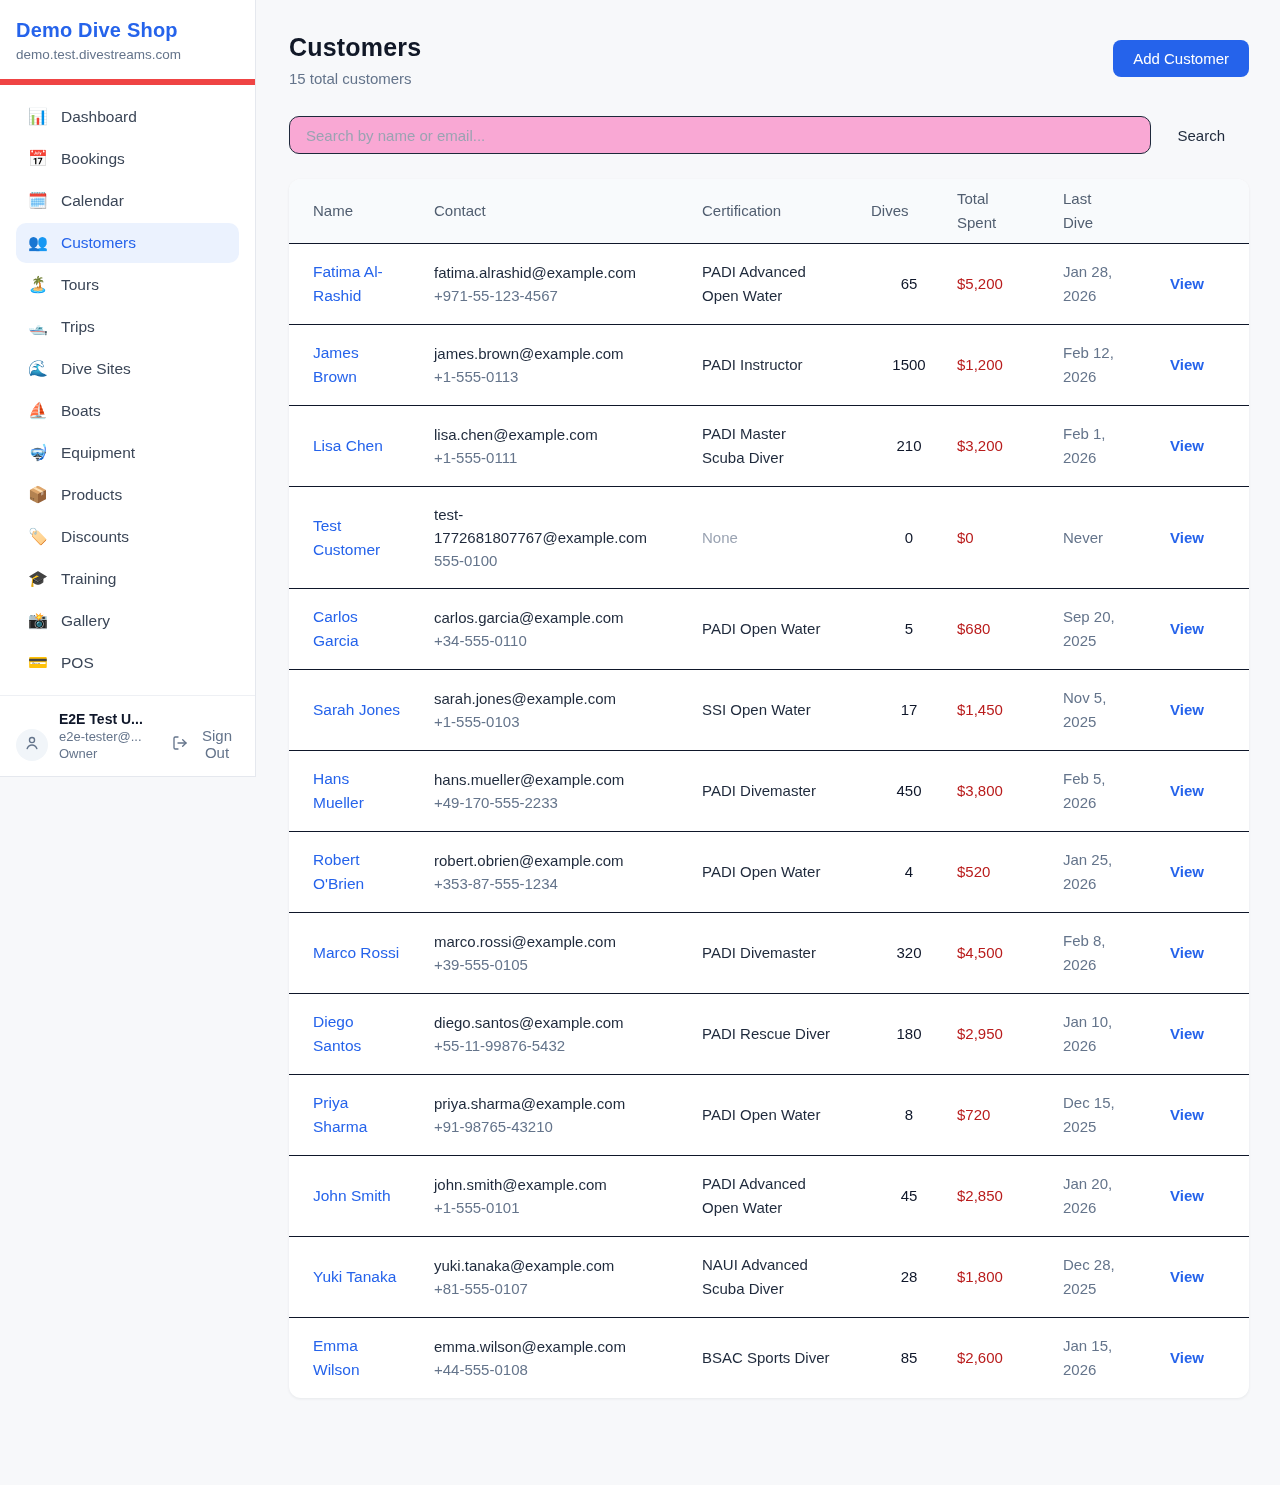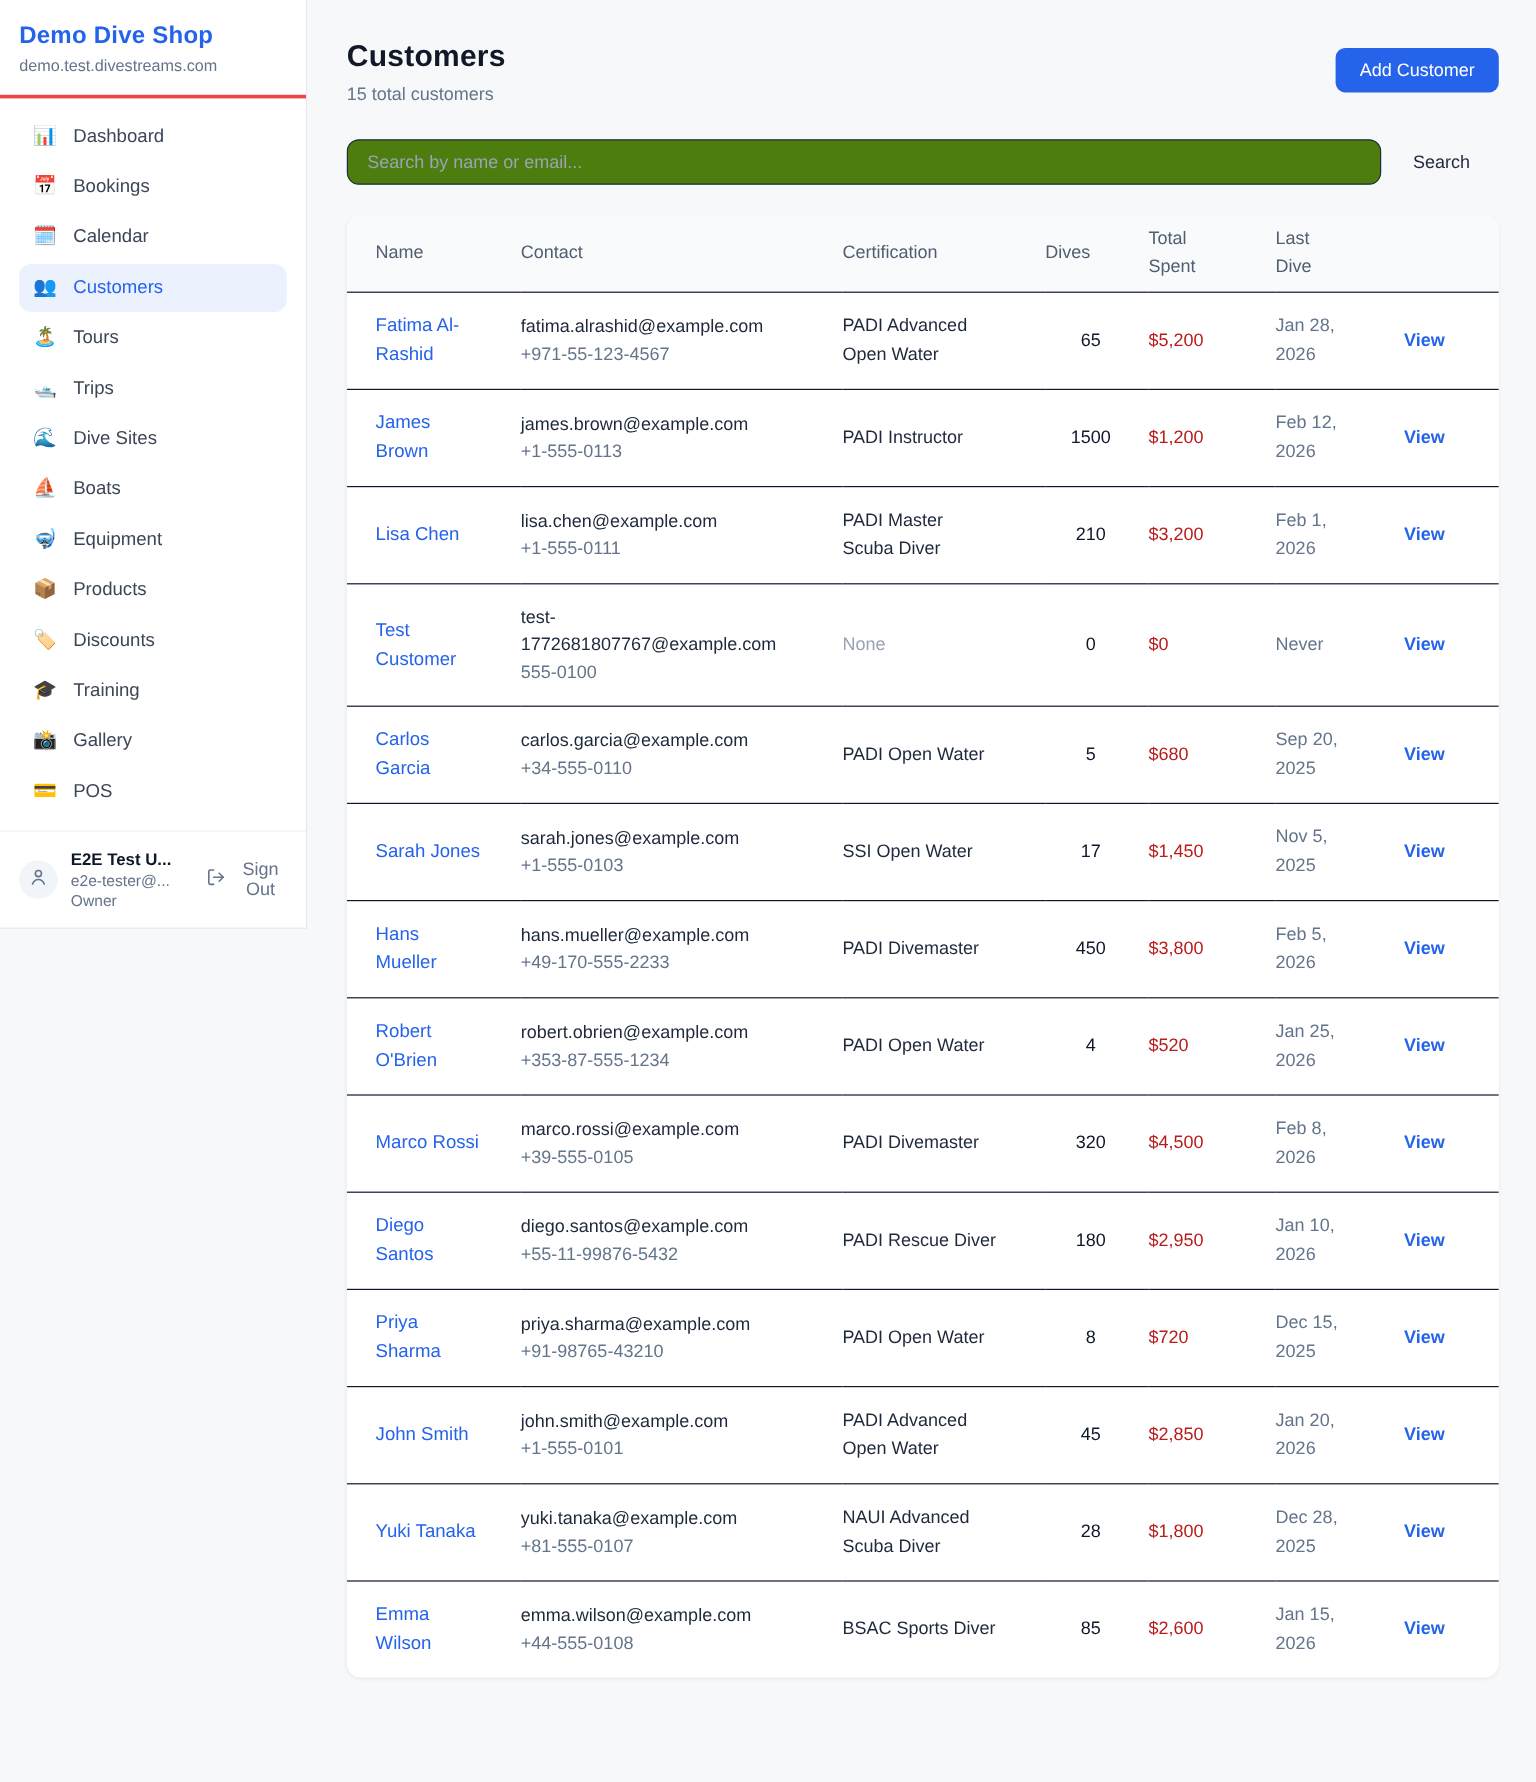--- a/index.html
+++ b/index.html
@@ -13,38 +13,38 @@
   a { text-decoration: none; cursor: pointer; }
 
   
   .sidebar {
     position: absolute; left: 0; top: 0;
     width: 256px;
     background: #ffffff;
     border-right: 1px solid #e5e8ee;
     border-bottom: 1px solid #e5e8ee;
   }
-  .brand { padding: 19px 16px 17px 16px; border-bottom: 3px solid #ef4444; }
+  .brand { padding: 19px 16px 17px 16px; border-bottom: 6px solid #ef4444; }
   .brand-title { color: #2563eb; font-size: 20px; font-weight: bold; letter-spacing: .2px; }
   .brand-domain { color: #64748b; font-size: 13.5px; margin-top: 5px; }
 
   .nav { padding: 12px 16px 10px 16px; }
   .nav-item {
     display: flex; align-items: center; gap: 13px;
     padding: 9px 12px; margin-bottom: 2px;
     border-radius: 10px;
     color: #3b4657; font-size: 15.5px;
   }
   .nav-item.active { background: #ebf2fe; color: #2563eb; font-weight: 500; }
   .nav-icon { width: 20px; font-size: 16px; line-height: 22px; text-align: center; flex: none; }
 
   .user-section {
     border-top: 1px solid #eef0f4;
     padding: 15px 16px;
-    display: flex; align-items: center; gap: 11px;
+    display: flex; align-items: flex-end; gap: 11px;
   }
   .avatar {
     width: 32px; height: 32px; border-radius: 50%;
     background: #f1f5f9; flex: none;
     display: flex; align-items: center; justify-content: center;
   }
   .user-info { width: 96px; flex: none; }
   .user-name { font-size: 14px; font-weight: bold; color: #0f172a; white-space: nowrap; }
   .user-email, .user-role { font-size: 13px; color: #64748b; margin-top: 2px; white-space: nowrap; }
   .signout {
@@ -63,21 +63,21 @@
     font-family: inherit; font-size: 15px; font-weight: 500;
     padding: 0 20px; height: 37px; border-radius: 8px;
     margin-top: 7px; cursor: pointer;
   }
 
   .search-row { display: flex; align-items: center; margin-top: 29px; }
   .search-input {
     flex: 1; height: 38px;
     border: 1px solid #1e293b; border-radius: 10px;
     padding: 0 16px; font-family: inherit; font-size: 15px;
-    color: #0f172a; background: #4d7c0f; outline: none;
+    color: #0f172a; background: #f9a8d4; outline: none;
   }
   .search-input::placeholder { color: #9aa3b2; }
   .btn-ghost {
     background: none; border: none; font-family: inherit;
     color: #1e293b; font-size: 15px; font-weight: 500;
     padding: 0 24px 0 26px; cursor: pointer;
   }
 
   
   .card {

